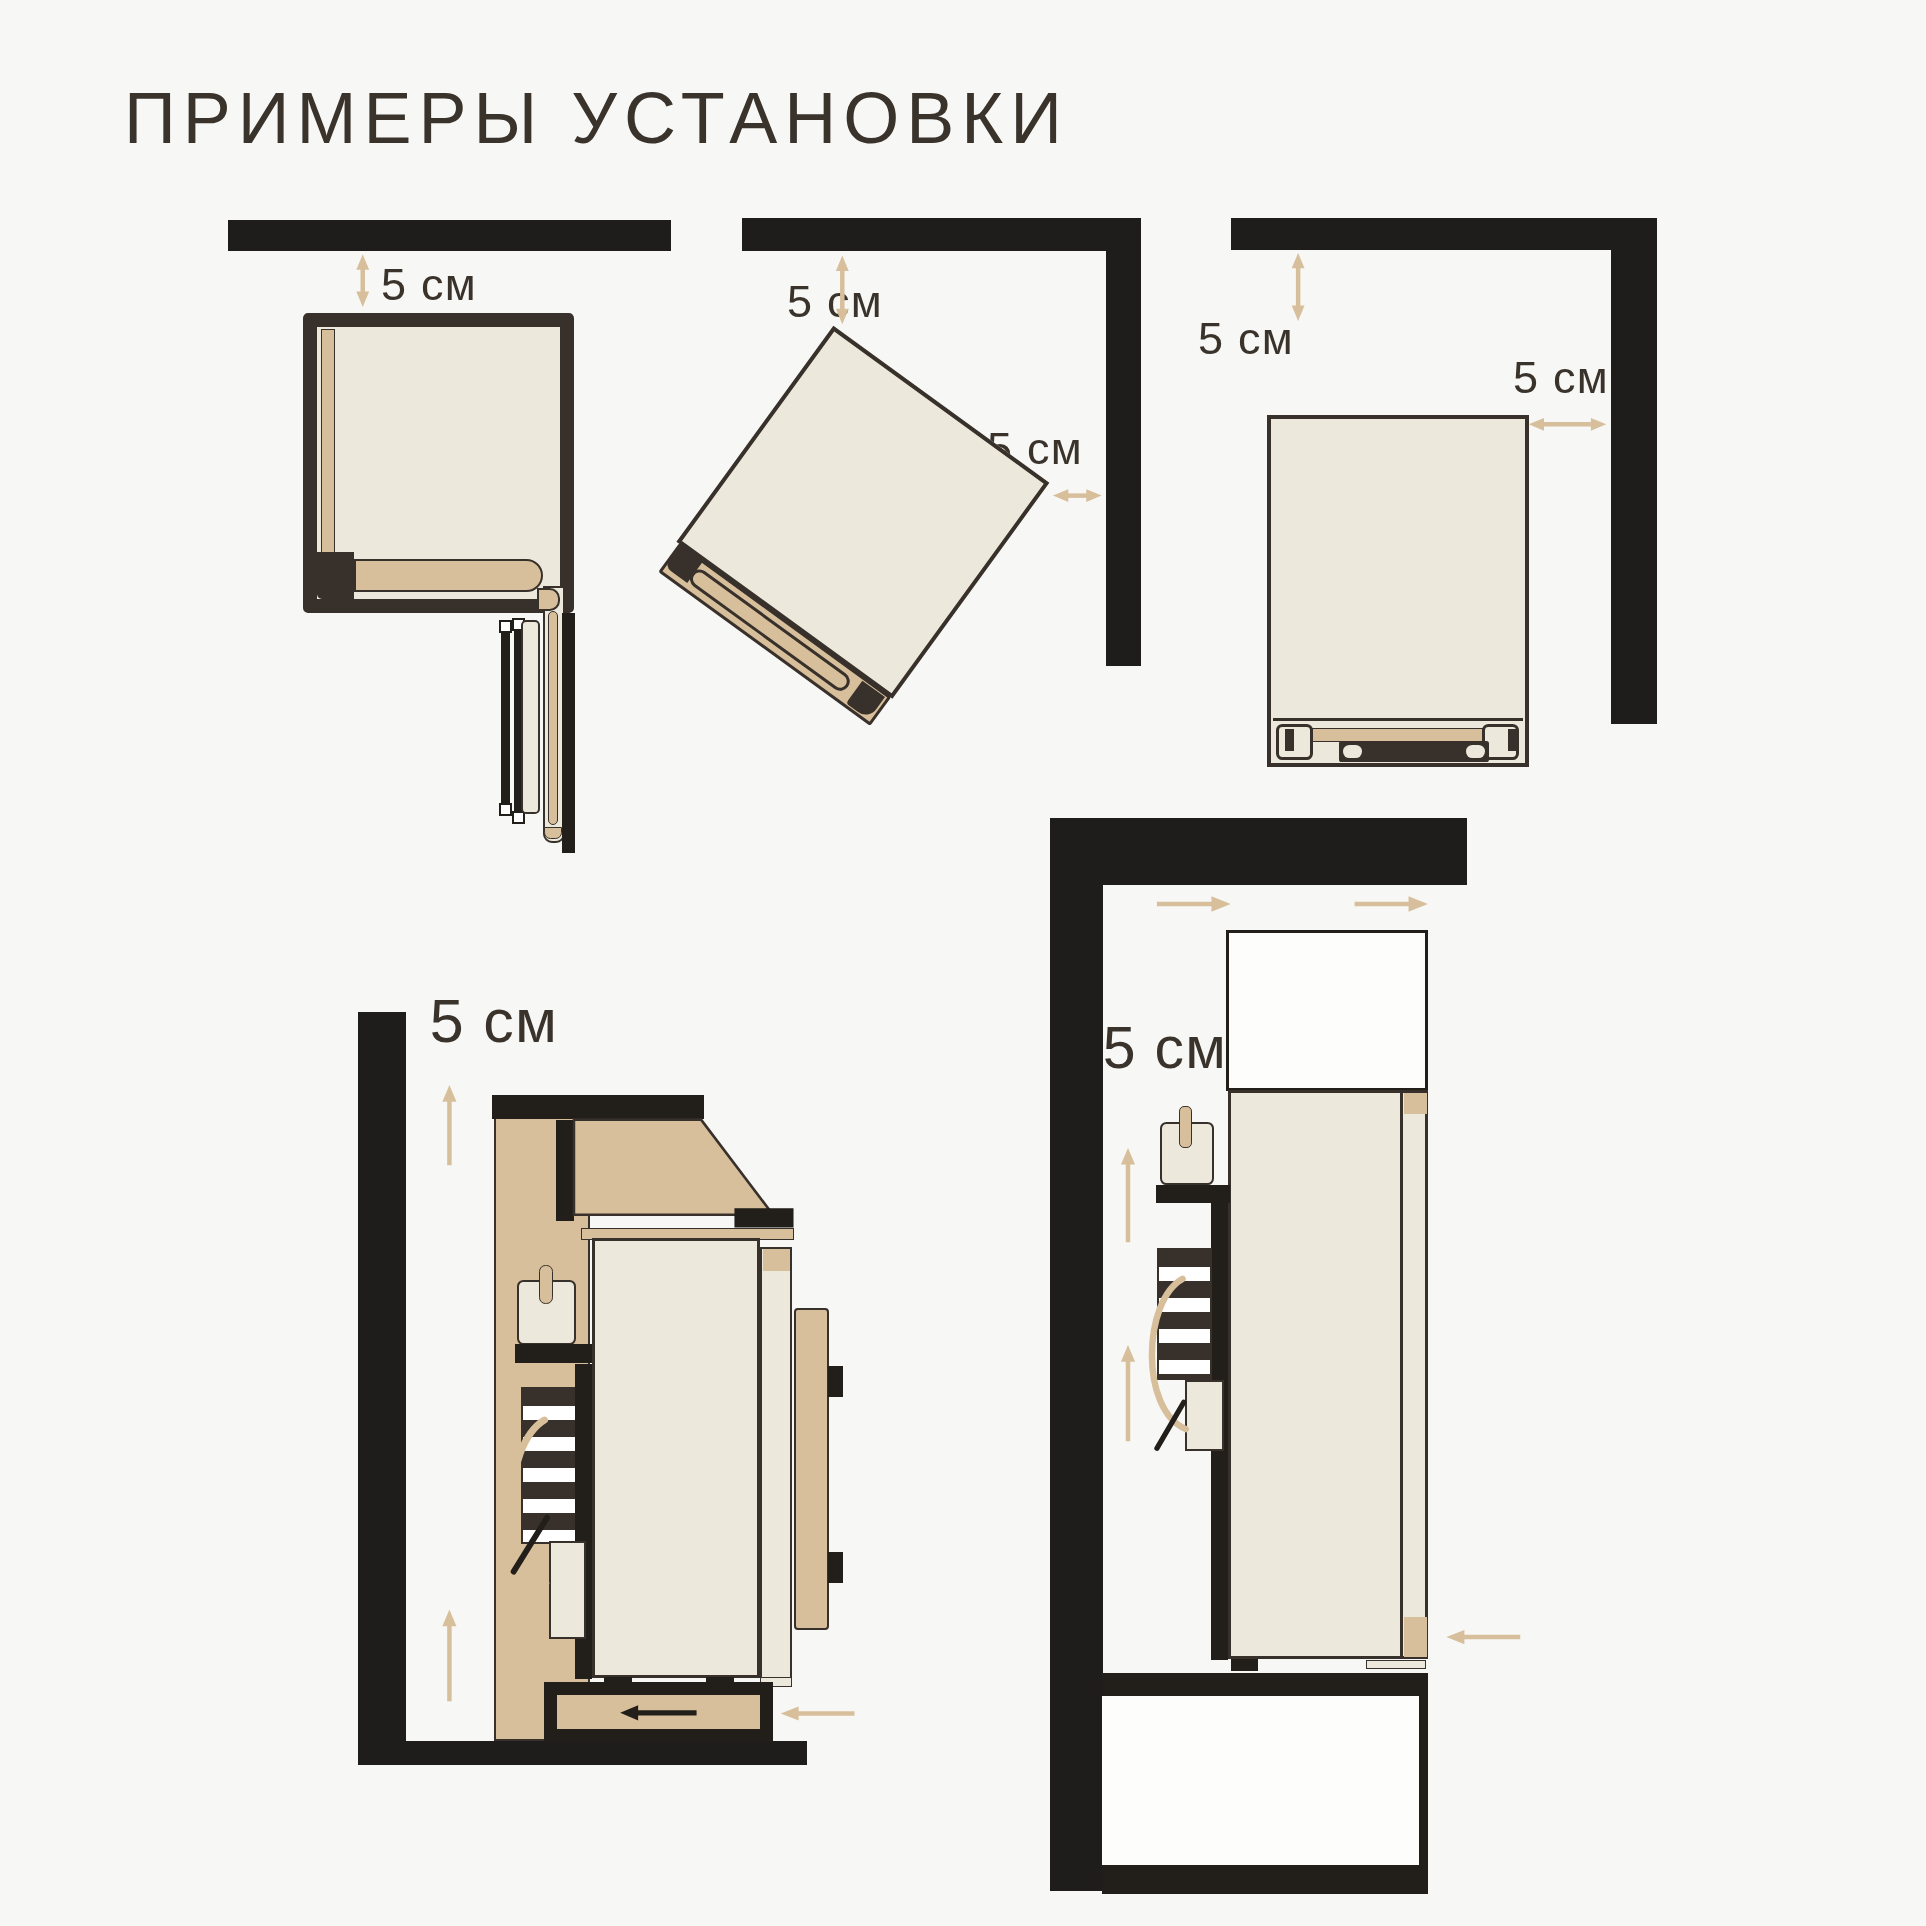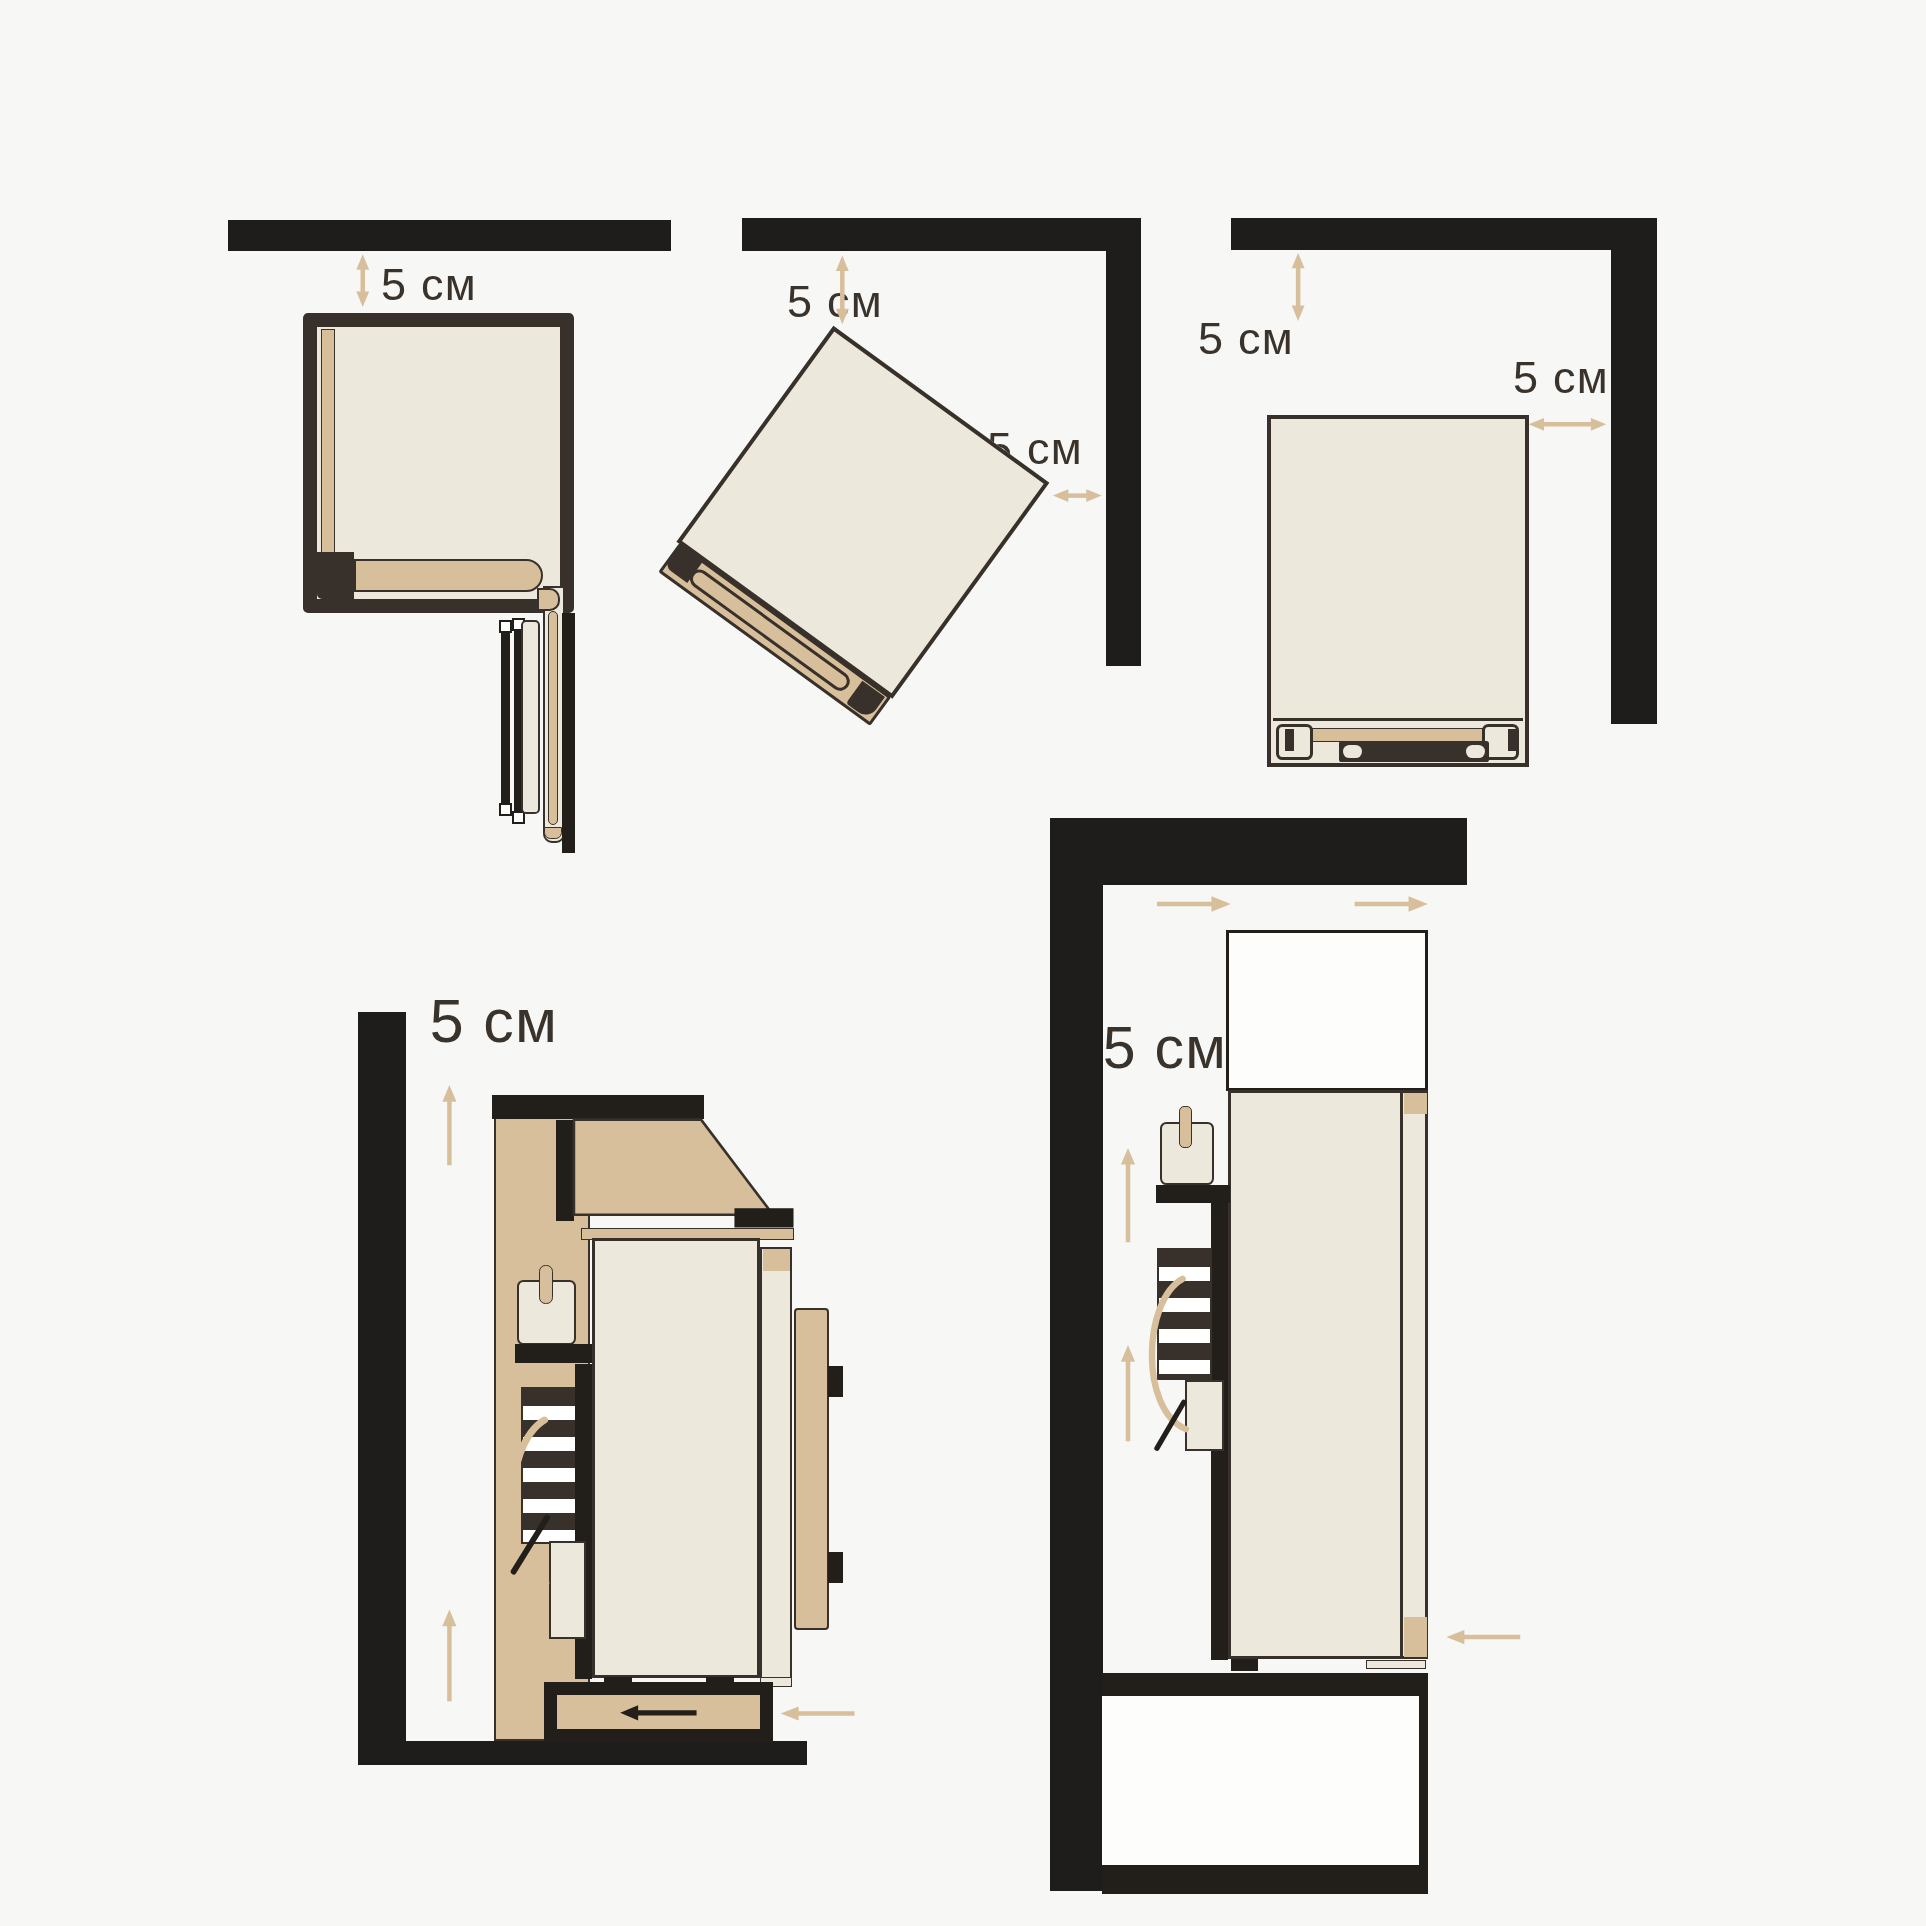--- a/index.html
+++ b/index.html
@@ -24,20 +24,21 @@
         background-image:repeating-linear-gradient(180deg,var(--ink) 0 16.7px,#fff 16.7px 31px);}
   .cap{background:#fff;border:2.6px solid var(--ink2);}
   svg.overlay{position:absolute;left:0;top:0;pointer-events:none;}
   .rotgrp{position:absolute;}
 </style>
 </head>
 <body>
 
 <div class="canvas">
 
+  <div class="title" style="left:124px;top:77px">ПРИМЕРЫ УСТАНОВКИ</div>
 
   <div>
     <div class="abs wall" style="left:228px;top:220px;width:443px;height:31px"></div>
     <span class="lbl" style="left:429px;top:285px;font-size:45px">5 см</span>
     <div class="abs" style="left:303px;top:313px;width:271px;height:300px;border:14px solid var(--ink);background:var(--cream);border-radius:5.1px"></div>
     <div class="abs tanflat" style="left:321px;top:329px;width:14px;height:230px;border:1.9px solid var(--ink)"></div>
     <div class="abs inkbox" style="left:317px;top:552px;width:37px;height:47px;border-radius:0 0 0 5.1px"></div>
     <div class="abs tanflat" style="left:354px;top:559px;width:189px;height:33px;border:2.6px solid var(--ink);border-radius:0 16.7px 16.7px 0"></div>
 
     <div class="abs dark" style="left:501px;top:624px;width:9px;height:182px"></div>

